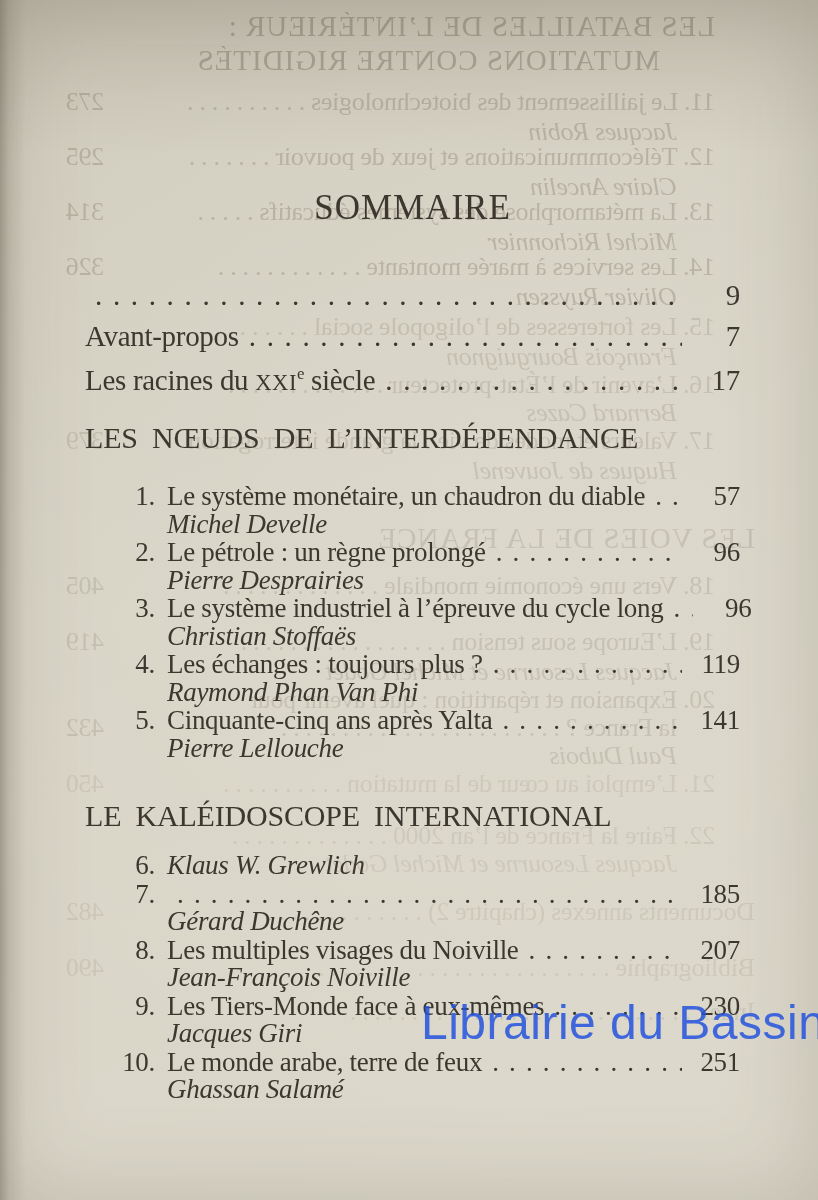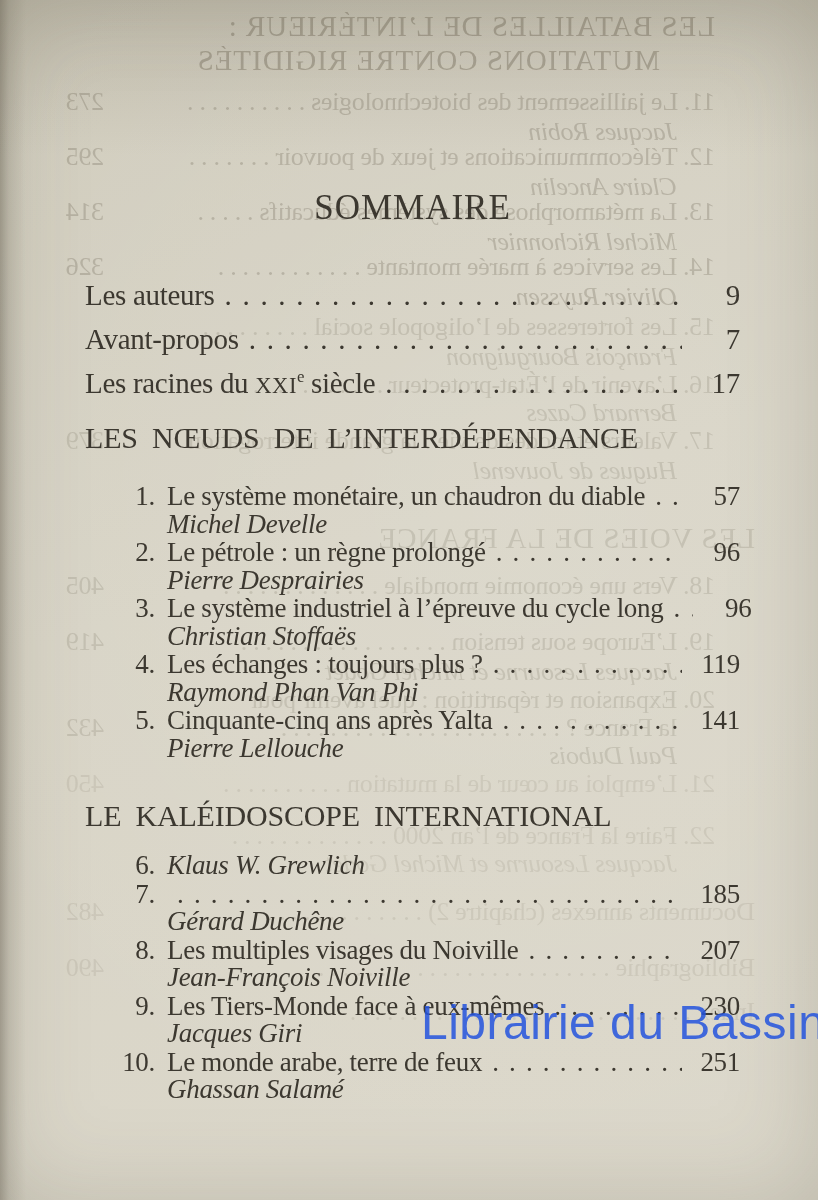--- a/index.html
+++ b/index.html
@@ -121,21 +121,20 @@
     <div class="bline bx" style="top:954px;left:0"><span>Bibliographie . . . . . . . . . . . . . . . . . . . . . . . .</span><span class="bpage">490</span></div>
     <div class="bline bx" style="top:998px;left:0"><span>Index . . . . . . . . . . . . . . . . . . . . . . . . . . . .</span></div>
   </div>
 
   <div class="toc">
 
     <h1 class="page-title">SOMMAIRE</h1>
 
     <div class="front">
       <div class="frow">
-        <span class="ft"><span>Les auteurs</span><span class="scaps"></span><span class="sup"></span><span></span></span>
         <span class="leader"></span>
         <span class="pnum">9</span>
       </div>
       <div class="frow">
         <span class="ft"><span>Avant-propos</span><span class="scaps"></span><span class="sup"></span><span></span></span>
         <span class="leader"></span>
         <span class="pnum">7</span>
       </div>
       <div class="frow">
         <span class="ft"><span>Les racines du </span><span class="scaps">XXI</span><span class="sup">e</span><span> siècle</span></span>

